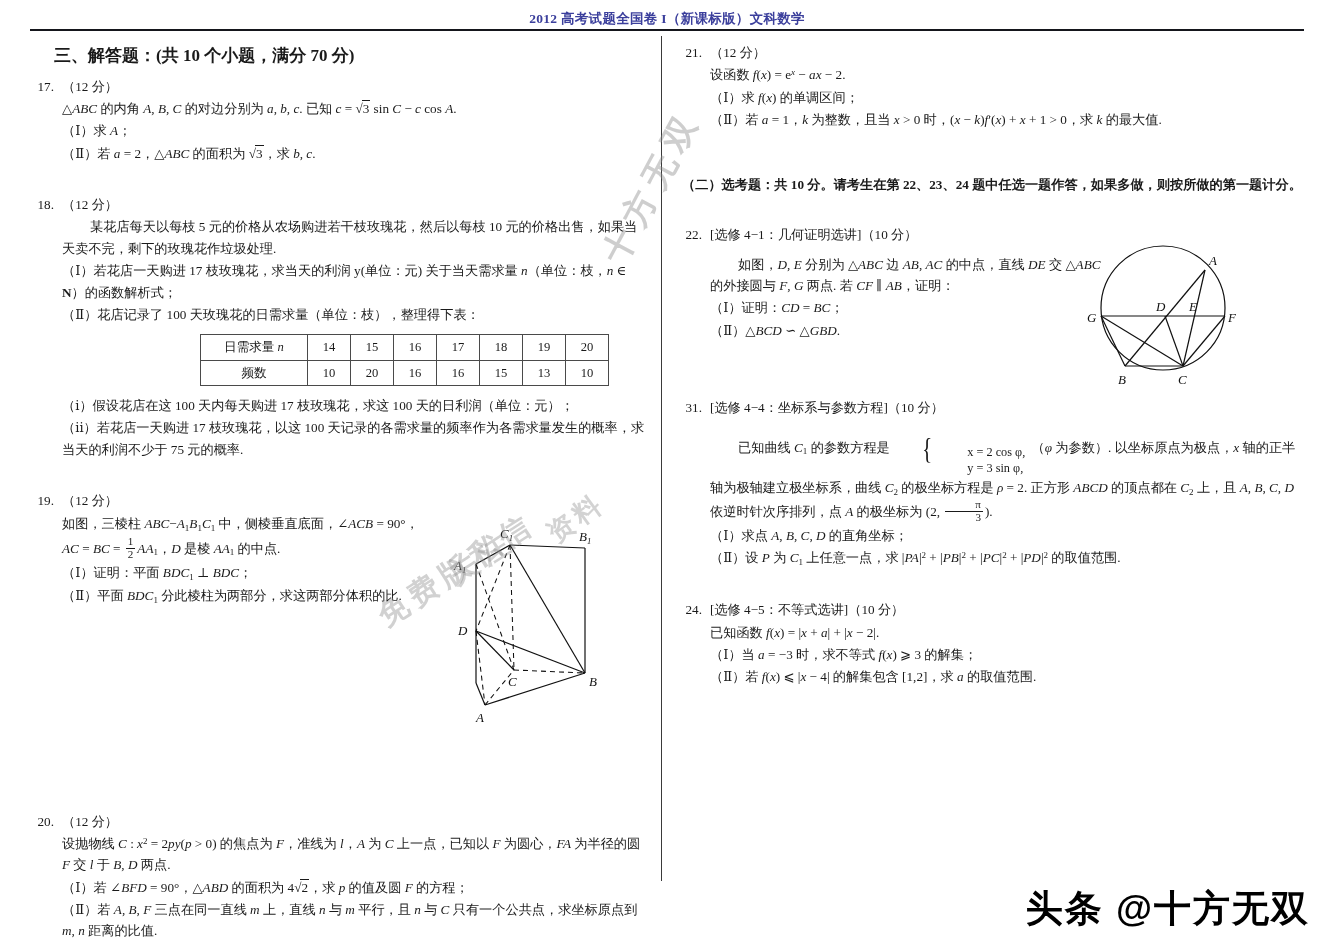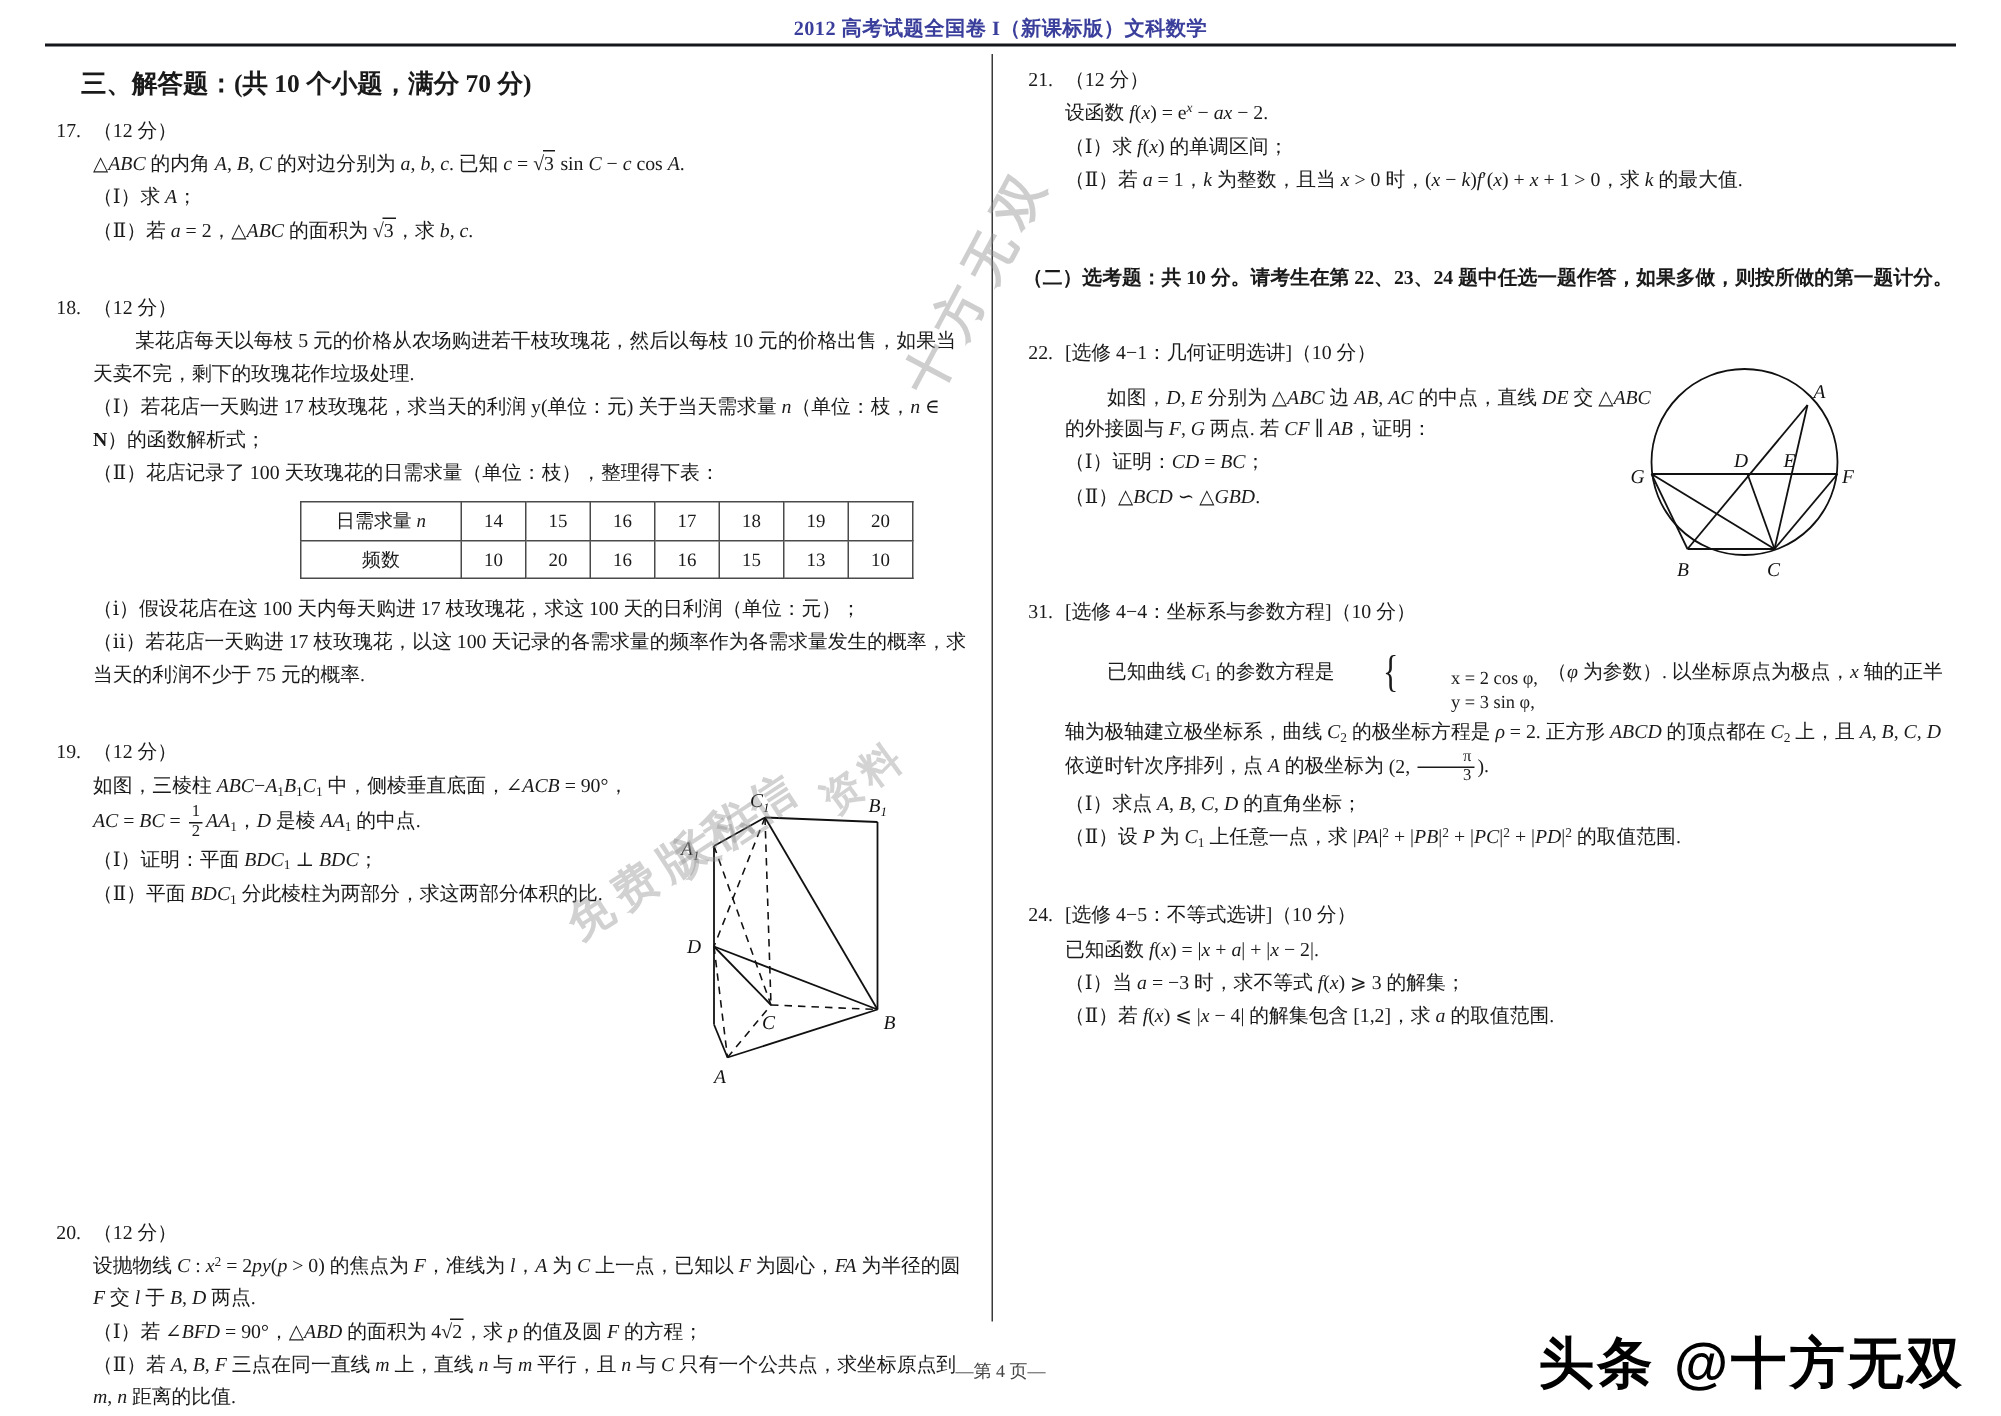--- a/index.html
+++ b/index.html
@@ -522,16 +522,15 @@
       <text class="fig-label" x="33" y="152">B</text>
       <text class="fig-label" x="93" y="152">C</text>
     </svg>
   </div>
 
   <div class="wm wm-a">十方无双</div>
   <div class="wm wm-prism">资料</div>
   <div class="wm wm-b">关注</div>
   <div class="wm wm-c">免费版私信</div>
 
-  <div class="footer">—第 4 页—</div>
   <div class="wm-brand">头条 @十方无双</div>
 
 </div>
 
 </body></html>

